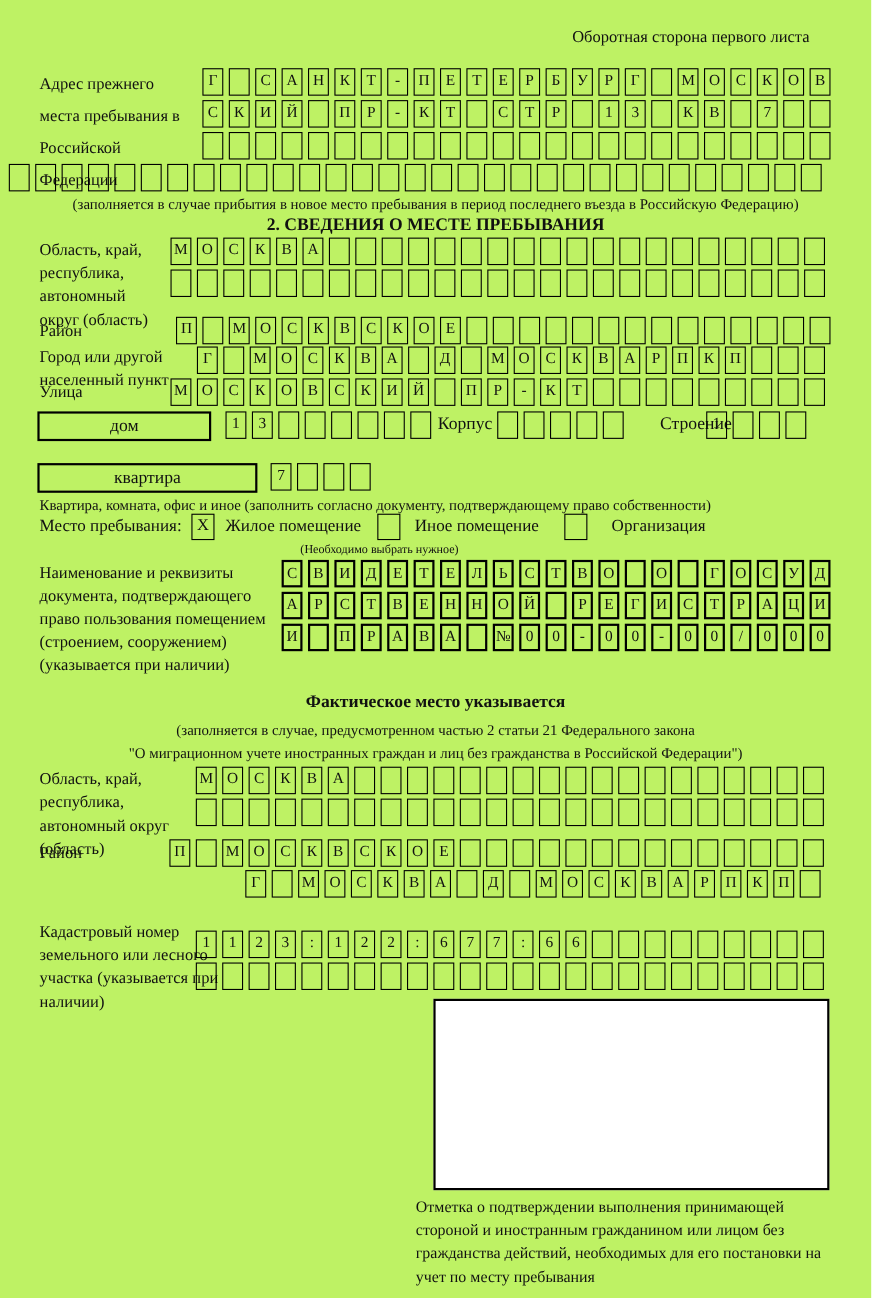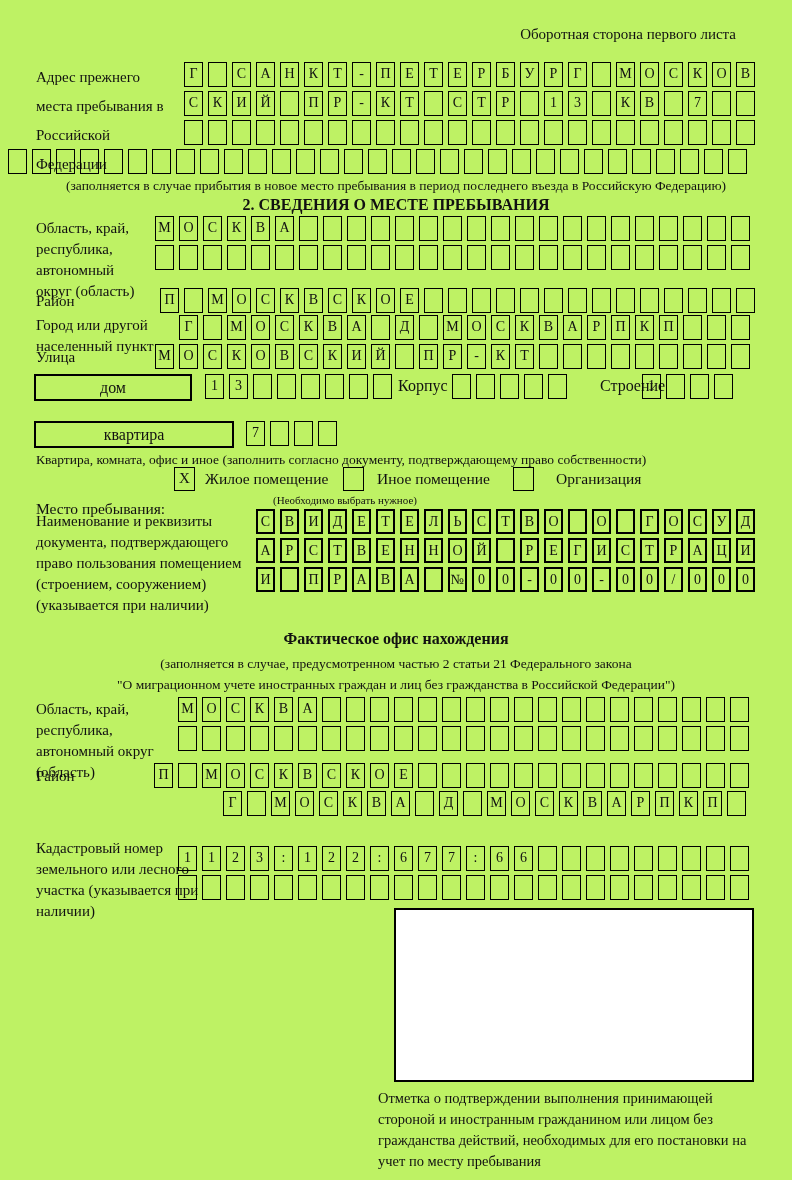--- a/index.html
+++ b/index.html
@@ -66,35 +66,35 @@
   <div class="cells" style="left:205px;top:374px;"><span class="cell">1</span><span class="cell">3</span><span class="cell"></span><span class="cell"></span><span class="cell"></span><span class="cell"></span><span class="cell"></span><span class="cell"></span></div>
   <div class="abs inline-lbl" style="left:398px;top:377px;">Корпус</div>
   <div class="cells" style="left:452px;top:374px;"><span class="cell"></span><span class="cell"></span><span class="cell"></span><span class="cell"></span><span class="cell"></span></div>
   <div class="abs inline-lbl" style="left:600px;top:377px;">Строение</div>
   <div class="cells" style="left:642px;top:374px;"><span class="cell">1</span><span class="cell"></span><span class="cell"></span><span class="cell"></span></div>
 
   <div class="abs namedbox" style="left:34px;top:421px;width:200px;">квартира</div>
   <div class="cells" style="left:246px;top:421px;"><span class="cell">7</span><span class="cell"></span><span class="cell"></span><span class="cell"></span></div>
   <div class="abs" style="left:36px;top:452px;font-size:13.5px;">Квартира, комната, офис и иное (заполнить согласно документу, подтверждающему право собственности)</div>
 
-  <div class="abs chk-lbl" style="left:36px;top:470px;margin-top:30px;">Место пребывания:</div>
+  <div class="abs chk-lbl" style="left:36px;top:470px;">Место пребывания:</div>
   <div class="abs chk" style="left:174px;top:467px;">X</div>
   <div class="abs chk-lbl" style="left:205px;top:470px;">Жилое помещение</div>
   <div class="abs chk" style="left:343px;top:467px;"></div>
   <div class="abs chk-lbl" style="left:377px;top:470px;">Иное помещение</div>
   <div class="abs chk" style="left:513px;top:467px;"></div>
   <div class="abs chk-lbl" style="left:556px;top:470px;">Организация</div>
   <div class="abs" style="left:170px;top:494px;width:350px;text-align:center;font-size:11px;">(Необходимо выбрать нужное)</div>
 
   <div class="abs lbl" style="left:36px;top:511px;width:220px;">Наименование и реквизиты документа, подтверждающего право пользования помещением (строением, сооружением) (указывается при наличии)</div>
   <div class="cells bold" style="left:256px;top:509px;"><span class="cell">С</span><span class="cell">В</span><span class="cell">И</span><span class="cell">Д</span><span class="cell">Е</span><span class="cell">Т</span><span class="cell">Е</span><span class="cell">Л</span><span class="cell">Ь</span><span class="cell">С</span><span class="cell">Т</span><span class="cell">В</span><span class="cell">О</span><span class="cell"></span><span class="cell">О</span><span class="cell"></span><span class="cell">Г</span><span class="cell">О</span><span class="cell">С</span><span class="cell">У</span><span class="cell">Д</span></div>
   <div class="cells bold" style="left:256px;top:538px;"><span class="cell">А</span><span class="cell">Р</span><span class="cell">С</span><span class="cell">Т</span><span class="cell">В</span><span class="cell">Е</span><span class="cell">Н</span><span class="cell">Н</span><span class="cell">О</span><span class="cell">Й</span><span class="cell"></span><span class="cell">Р</span><span class="cell">Е</span><span class="cell">Г</span><span class="cell">И</span><span class="cell">С</span><span class="cell">Т</span><span class="cell">Р</span><span class="cell">А</span><span class="cell">Ц</span><span class="cell">И</span></div>
   <div class="cells bold" style="left:256px;top:567px;"><span class="cell">И</span><span class="cell"></span><span class="cell">П</span><span class="cell">Р</span><span class="cell">А</span><span class="cell">В</span><span class="cell">А</span><span class="cell"></span><span class="cell">№</span><span class="cell">0</span><span class="cell">0</span><span class="cell">-</span><span class="cell">0</span><span class="cell">0</span><span class="cell">-</span><span class="cell">0</span><span class="cell">0</span><span class="cell">/</span><span class="cell">0</span><span class="cell">0</span><span class="cell">0</span></div>
 
-  <div class="abs heading" style="top:630px;left:0;">Фактическое офис нахождения</div>
+  <div class="abs heading" style="top:630px;left:0;">Фактическое место указывается</div>
   <div class="abs note" style="top:656px;left:0;">(заполняется в случае, предусмотренном частью 2 статьи 21 Федерального закона</div>
   <div class="abs note" style="top:677px;left:0;">"О миграционном учете иностранных граждан и лиц без гражданства в Российской Федерации")</div>
 
   <div class="abs lbl" style="left:36px;top:699px;width:135px;">Область, край, республика, автономный округ (область)</div>
   <div class="cells" style="left:178px;top:697px;"><span class="cell">М</span><span class="cell">О</span><span class="cell">С</span><span class="cell">К</span><span class="cell">В</span><span class="cell">А</span><span class="cell"></span><span class="cell"></span><span class="cell"></span><span class="cell"></span><span class="cell"></span><span class="cell"></span><span class="cell"></span><span class="cell"></span><span class="cell"></span><span class="cell"></span><span class="cell"></span><span class="cell"></span><span class="cell"></span><span class="cell"></span><span class="cell"></span><span class="cell"></span><span class="cell"></span><span class="cell"></span></div>
   <div class="cells" style="left:178px;top:726px;"><span class="cell"></span><span class="cell"></span><span class="cell"></span><span class="cell"></span><span class="cell"></span><span class="cell"></span><span class="cell"></span><span class="cell"></span><span class="cell"></span><span class="cell"></span><span class="cell"></span><span class="cell"></span><span class="cell"></span><span class="cell"></span><span class="cell"></span><span class="cell"></span><span class="cell"></span><span class="cell"></span><span class="cell"></span><span class="cell"></span><span class="cell"></span><span class="cell"></span><span class="cell"></span><span class="cell"></span></div>
 
   <div class="abs lbl" style="left:36px;top:766px;">Район</div>
   <div class="cells" style="left:154px;top:763px;"><span class="cell">П</span><span class="cell"></span><span class="cell">М</span><span class="cell">О</span><span class="cell">С</span><span class="cell">К</span><span class="cell">В</span><span class="cell">С</span><span class="cell">К</span><span class="cell">О</span><span class="cell">Е</span><span class="cell"></span><span class="cell"></span><span class="cell"></span><span class="cell"></span><span class="cell"></span><span class="cell"></span><span class="cell"></span><span class="cell"></span><span class="cell"></span><span class="cell"></span><span class="cell"></span><span class="cell"></span><span class="cell"></span><span class="cell"></span></div>
 

